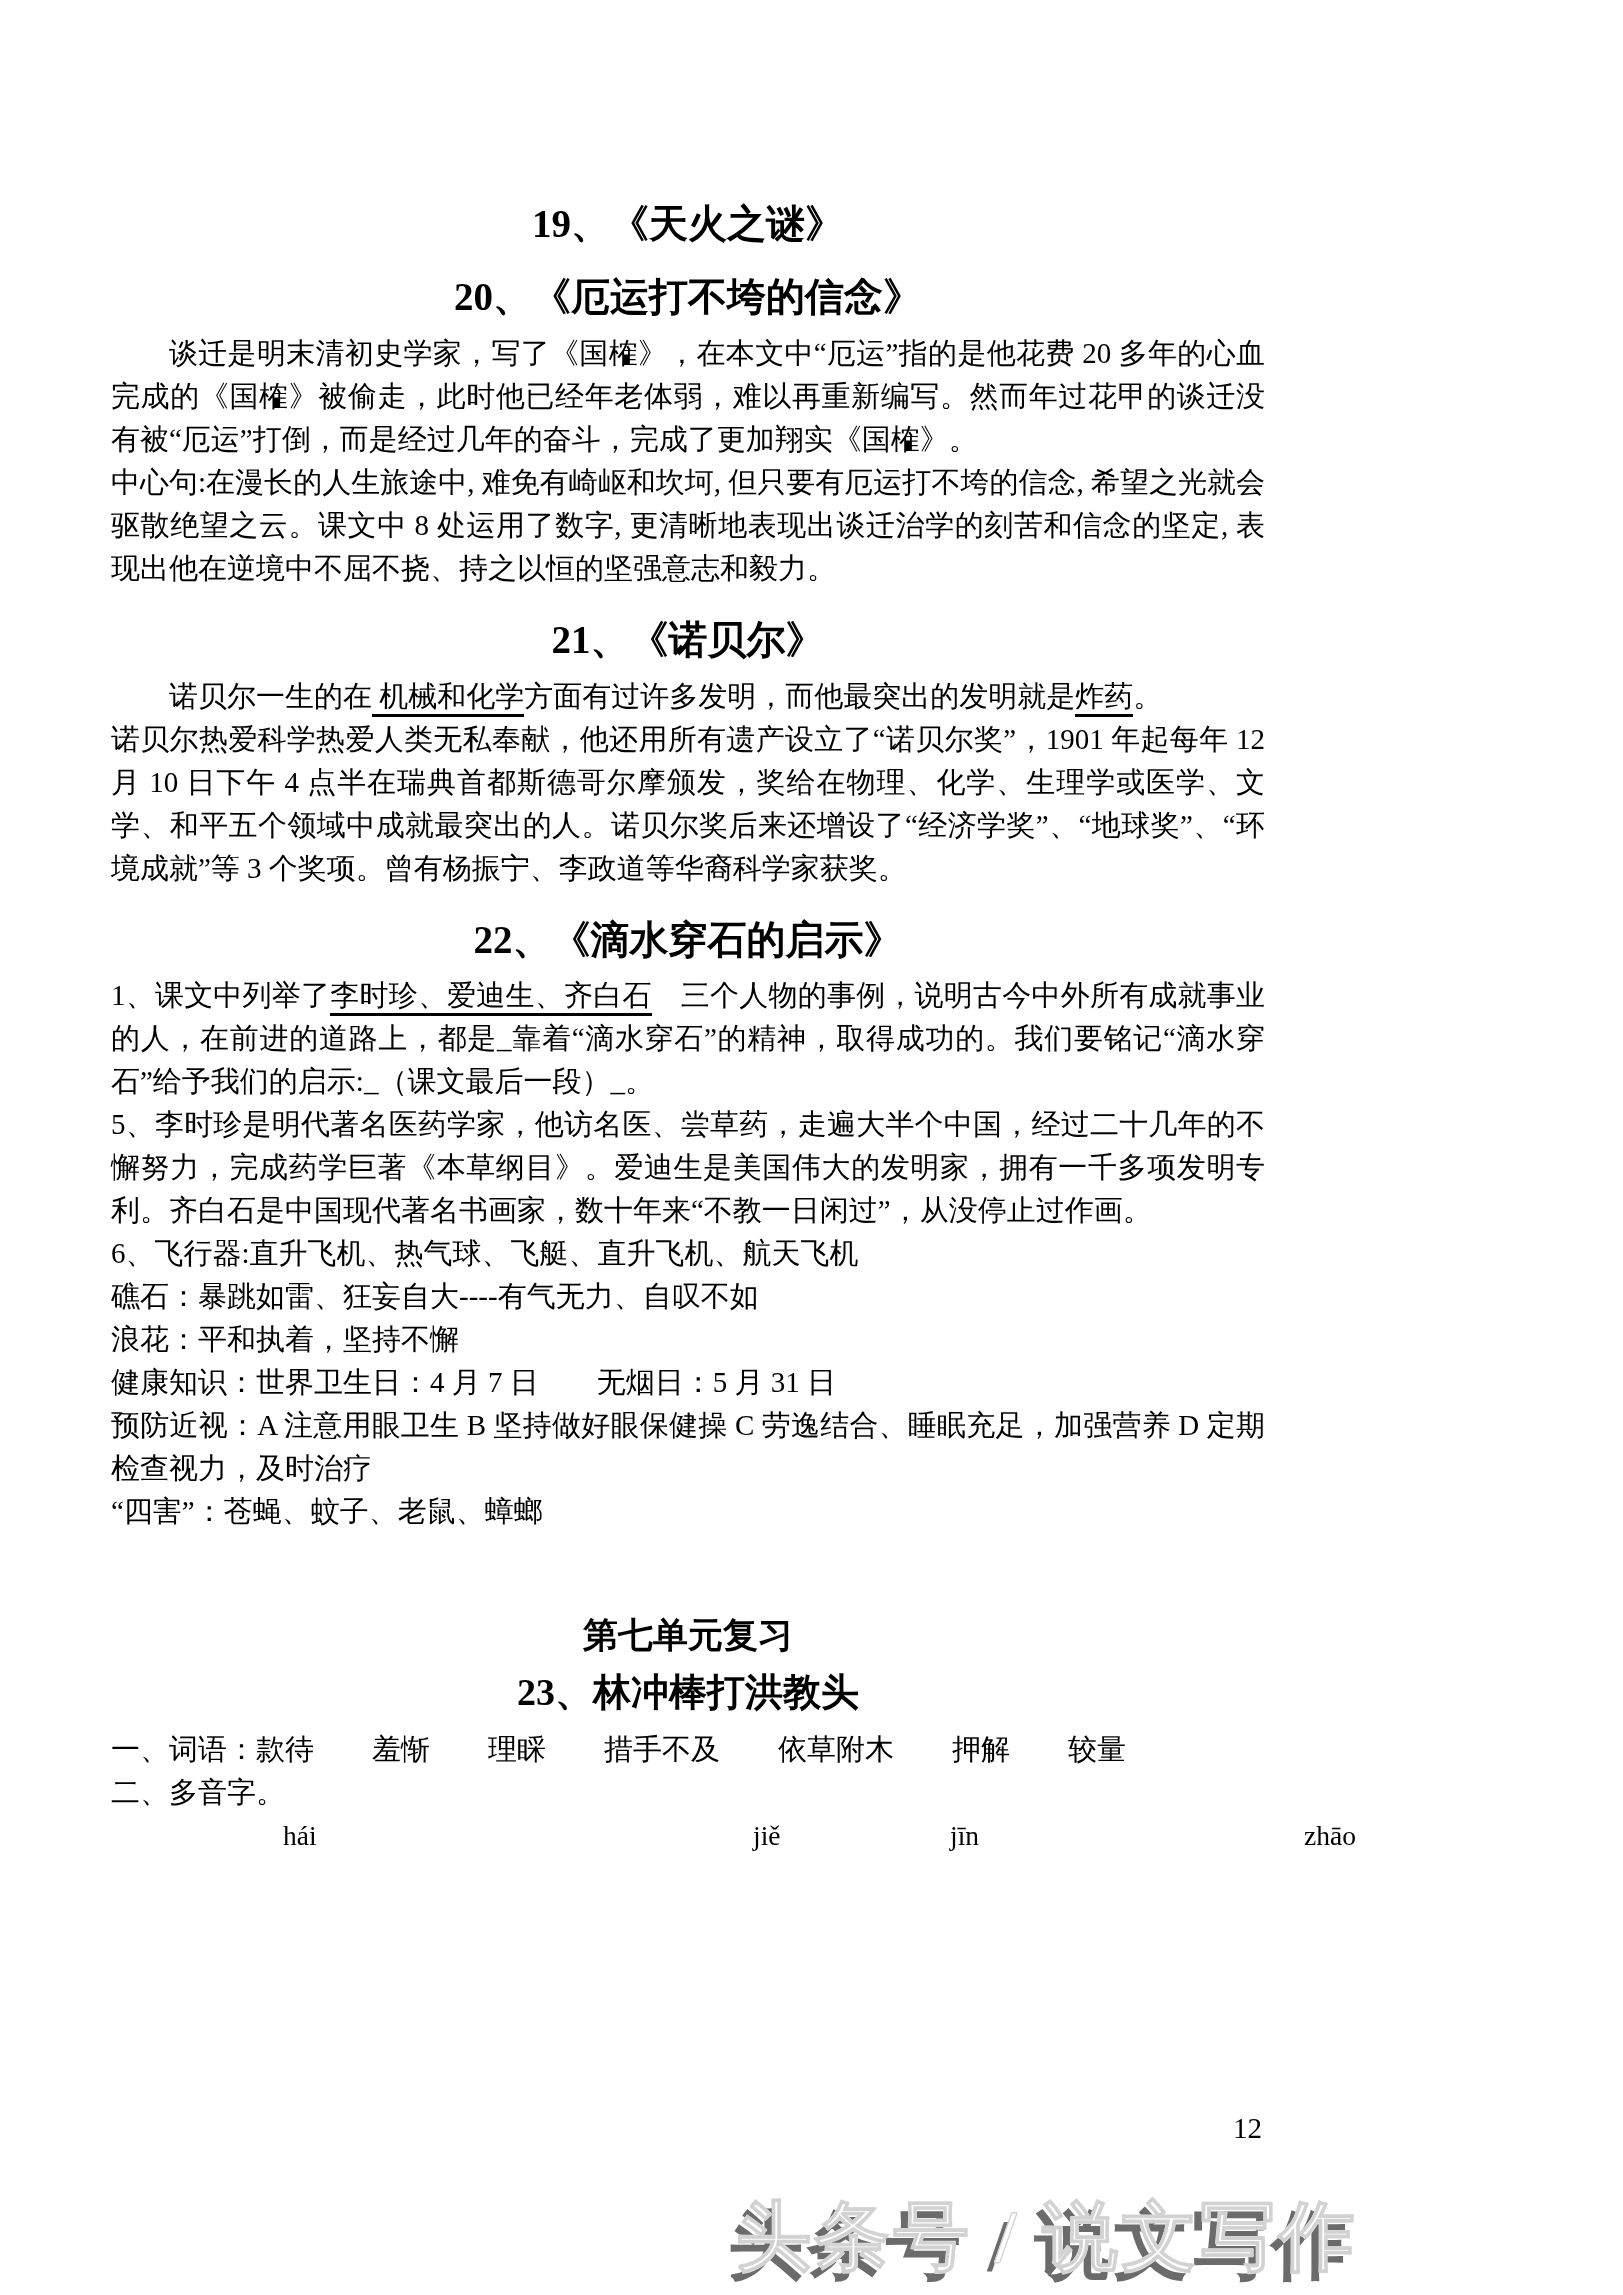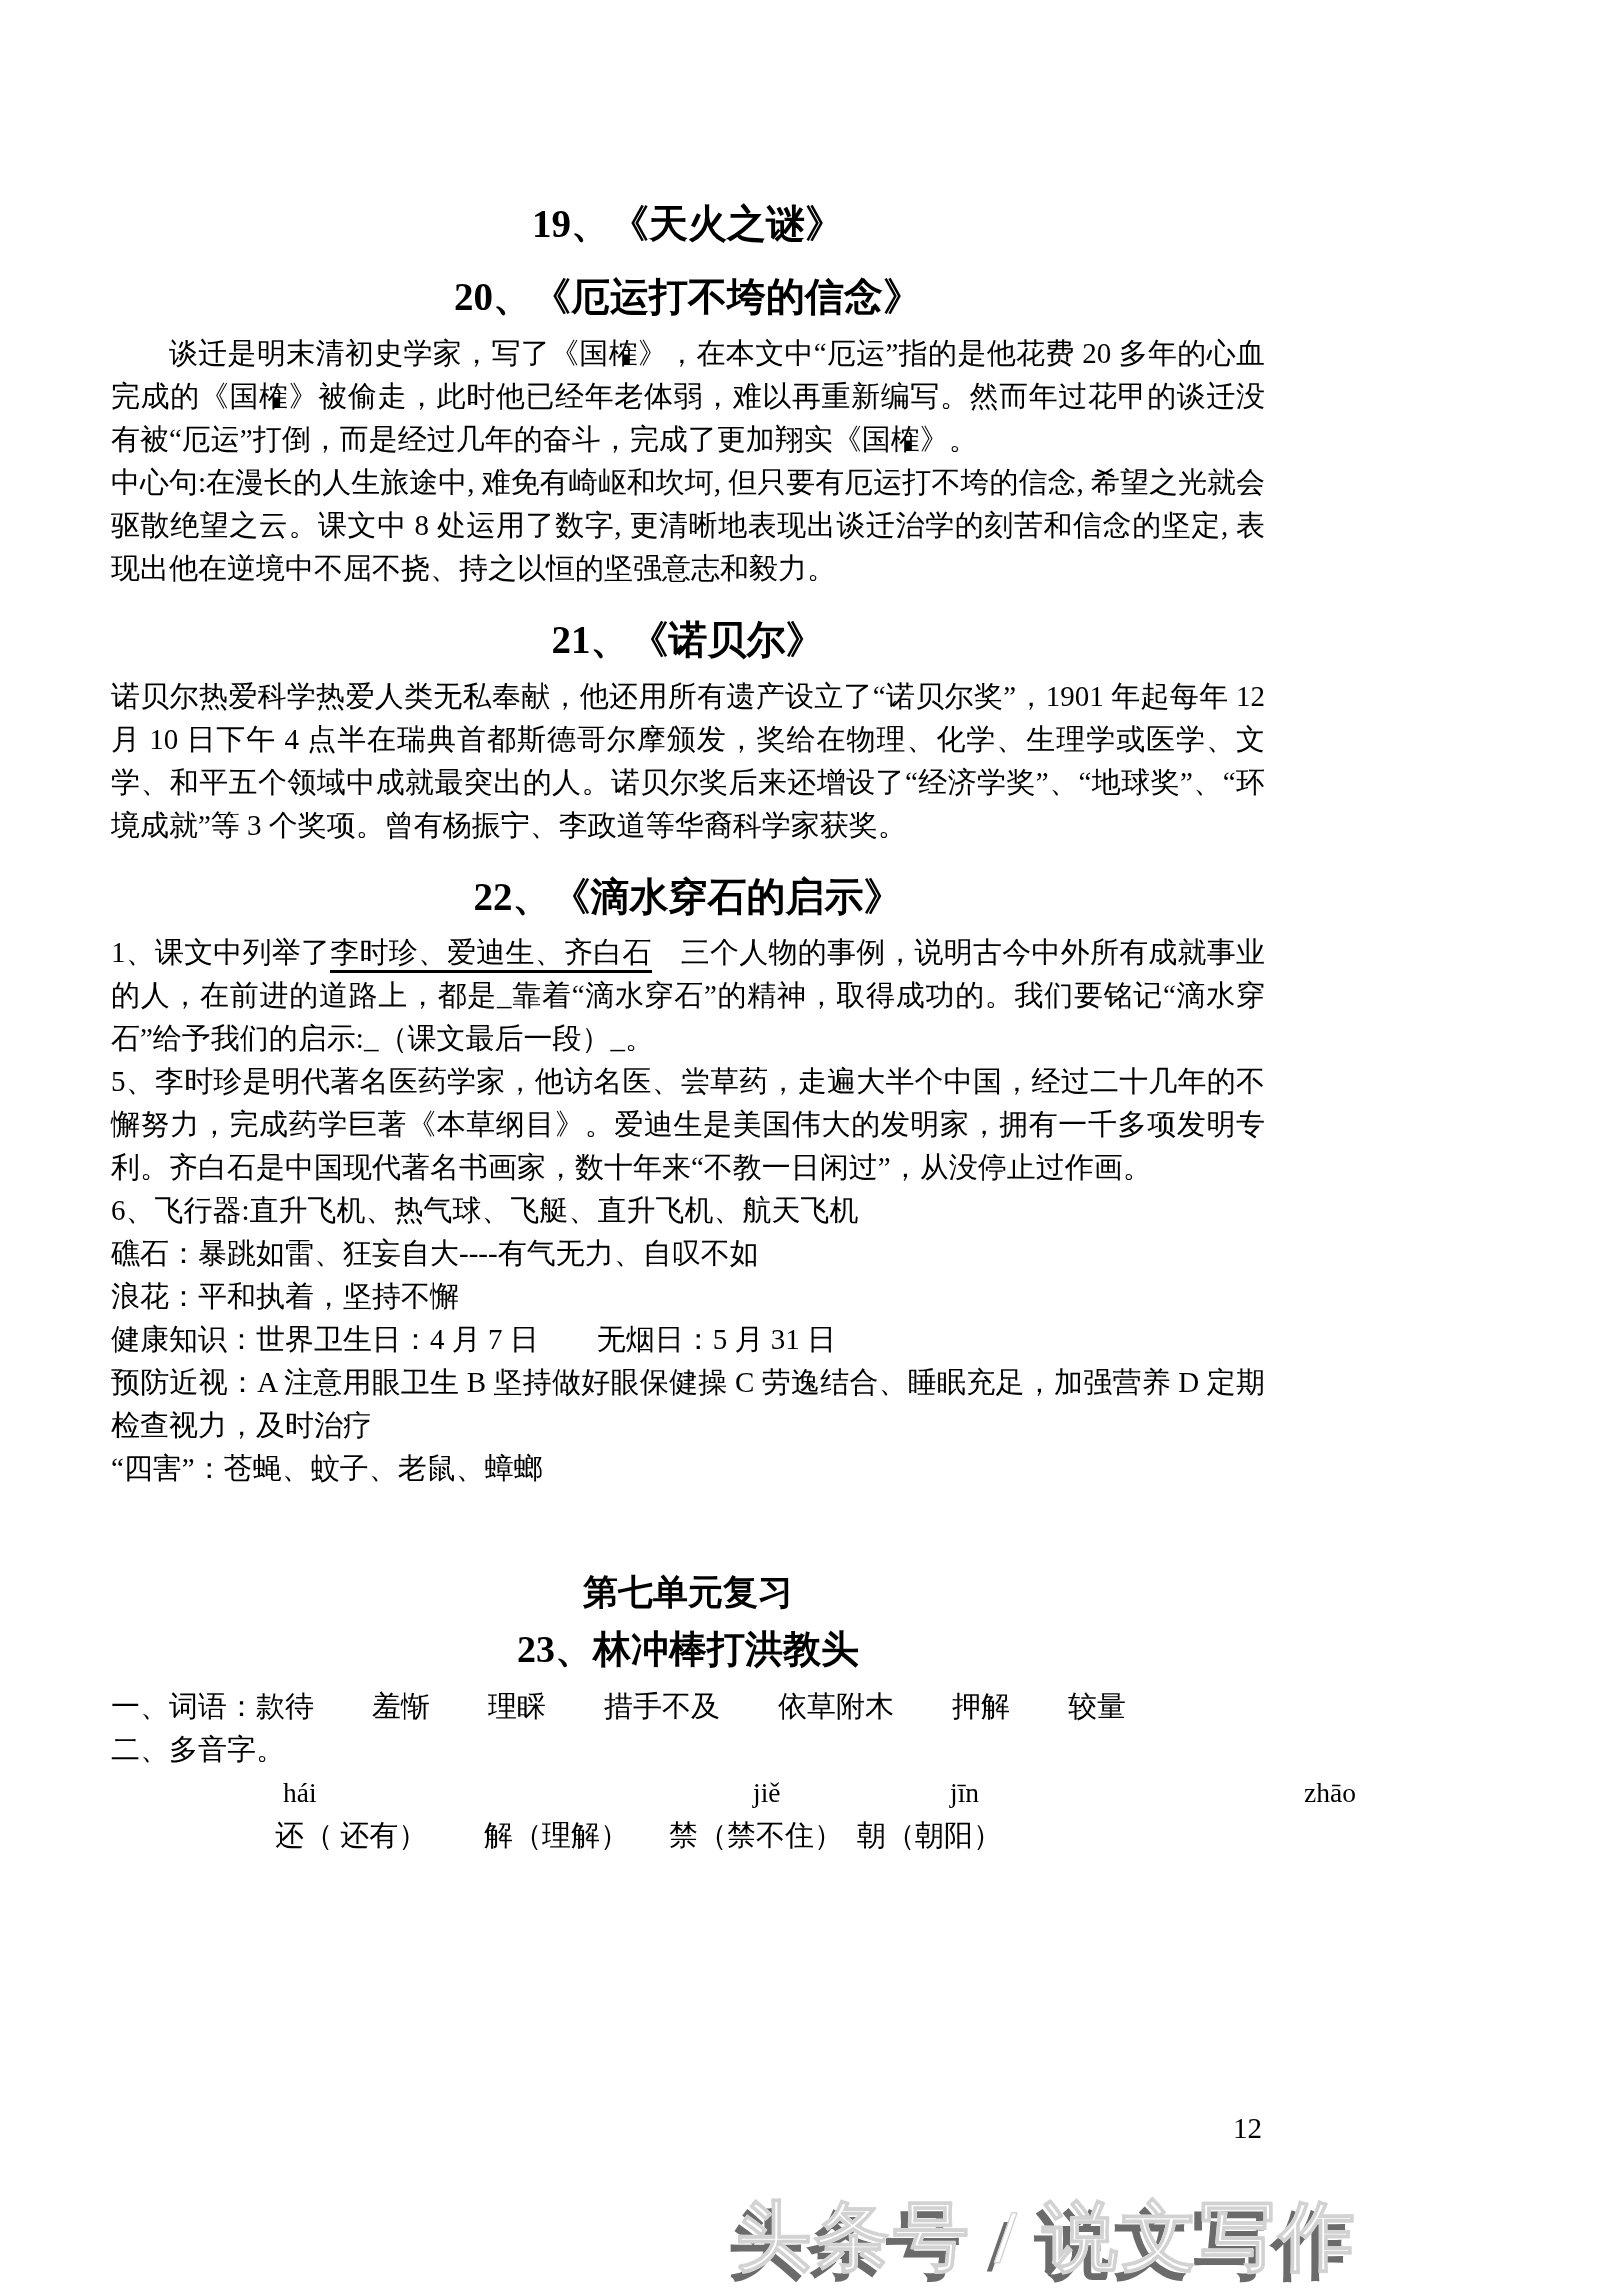--- a/index.html
+++ b/index.html
@@ -94,20 +94,21 @@
     </section>
 
     <section>
       <h2 class="sec-title">20、《厄运打不垮的信念》</h2>
       <p class="para indent first">谈迁是明末清初史学家，写了《国榷》，在本文中“厄运”指的是他花费 20 多年的心血完成的《国榷》被偷走，此时他已经年老体弱，难以再重新编写。然而年过花甲的谈迁没有被“厄运”打倒，而是经过几年的奋斗，完成了更加翔实《国榷》。</p>
       <p class="para">中心句:在漫长的人生旅途中, 难免有崎岖和坎坷, 但只要有厄运打不垮的信念, 希望之光就会驱散绝望之云。课文中 8 处运用了数字, 更清晰地表现出谈迁治学的刻苦和信念的坚定, 表现出他在逆境中不屈不挠、持之以恒的坚强意志和毅力。</p>
     </section>
 
     <section>
       <h2 class="sec-title">21、《诺贝尔》</h2>
+      <p class="para indent first"><span>诺贝尔一生的在</span><span class="u"> 机械和化学</span><span>方面有过许多发明，而他最突出的发明就是</span><span class="u">炸药</span><span>。</span></p>
       <p class="para">诺贝尔热爱科学热爱人类无私奉献，他还用所有遗产设立了“诺贝尔奖”，1901 年起每年 12 月 10 日下午 4 点半在瑞典首都斯德哥尔摩颁发，奖给在物理、化学、生理学或医学、文学、和平五个领域中成就最突出的人。诺贝尔奖后来还增设了“经济学奖”、“地球奖”、“环境成就”等 3 个奖项。曾有杨振宁、李政道等华裔科学家获奖。</p>
     </section>
 
     <section>
       <h2 class="sec-title">22、《滴水穿石的启示》</h2>
       <p class="para first"><span>1、课文中列举了</span><span class="u">李时珍、爱迪生、齐白石</span><span>　三个人物的事例，说明古今中外所有成就事业的人，在前进的道路上，都是_靠着“滴水穿石”的精神，取得成功的。我们要铭记“滴水穿石”给予我们的启示:_（课文最后一段）_。</span></p>
       <p class="para">5、李时珍是明代著名医药学家，他访名医、尝草药，走遍大半个中国，经过二十几年的不懈努力，完成药学巨著《本草纲目》。爱迪生是美国伟大的发明家，拥有一千多项发明专利。齐白石是中国现代著名书画家，数十年来“不教一日闲过”，从没停止过作画。</p>
       <p class="para left">6、飞行器:直升飞机、热气球、飞艇、直升飞机、航天飞机</p>
       <p class="para left">礁石：暴跳如雷、狂妄自大----有气无力、自叹不如</p>
       <p class="para left">浪花：平和执着，坚持不懈</p>
@@ -121,26 +122,20 @@
     <section>
       <h2 class="sec-title h23">23、林冲棒打洪教头</h2>
       <p class="para left first">一、词语：款待　　羞惭　　理睬　　措手不及　　依草附木　　押解　　较量</p>
       <p class="para left">二、多音字。</p>
       <div class="row pinyin-row">
         <span class="pos-a">hái</span>
         <span class="pos-b">jiě</span>
         <span class="pos-c">jīn</span>
         <span class="pos-d">zhāo</span>
       </div>
-      <div class="row chars-row">
-        <span class="pos-w">还（ 还有）</span>
-        <span class="pos-x">解（理解）</span>
-        <span class="pos-y">禁（禁不住）</span>
-        <span class="pos-z">朝（朝阳）</span>
-      </div>
     </section>
 
   </main>
 
   <div class="page-number">12</div>
   <div class="watermark">头条号 / 说文写作</div>
 </div>
 
 
 </body></html>

